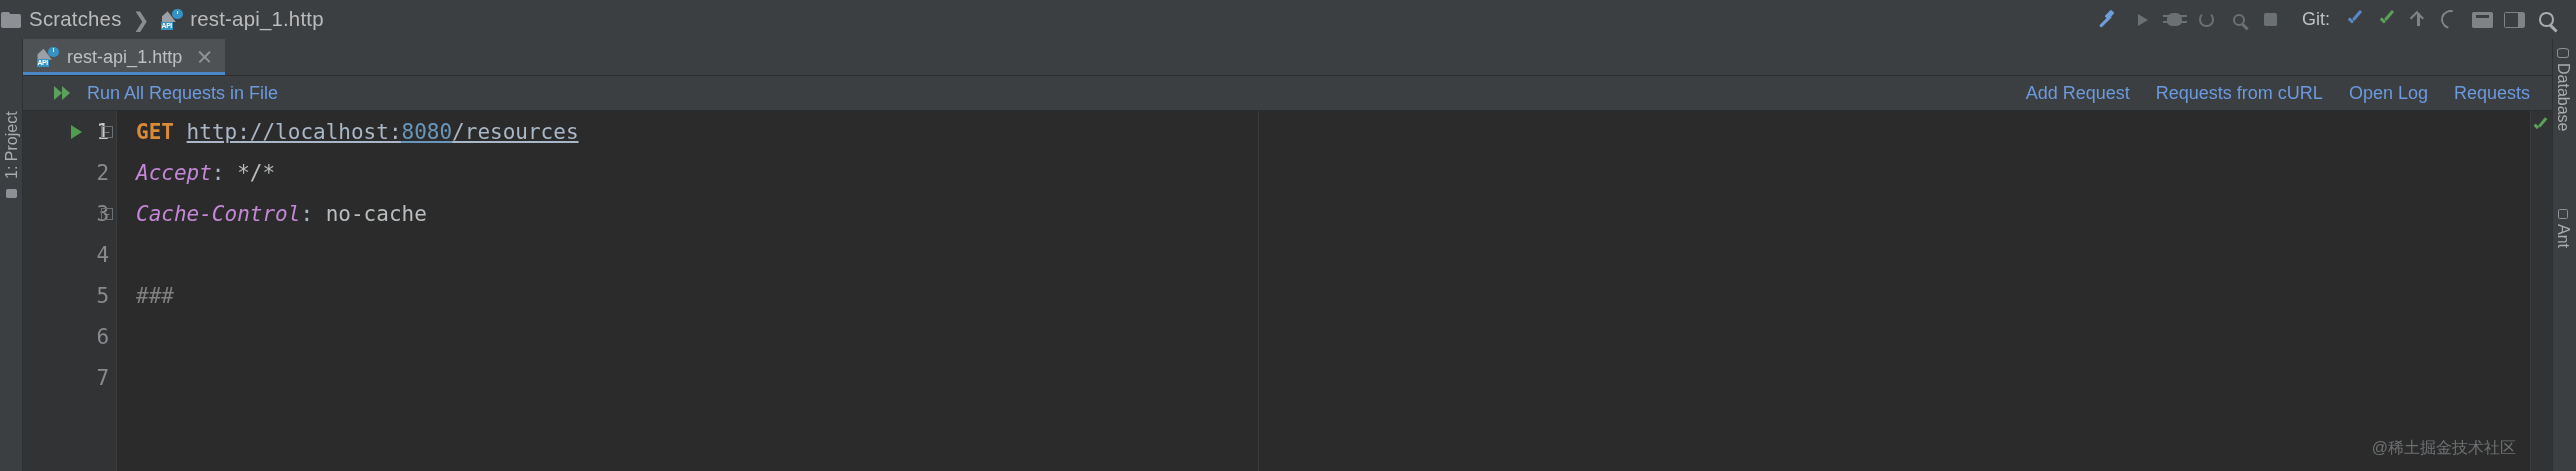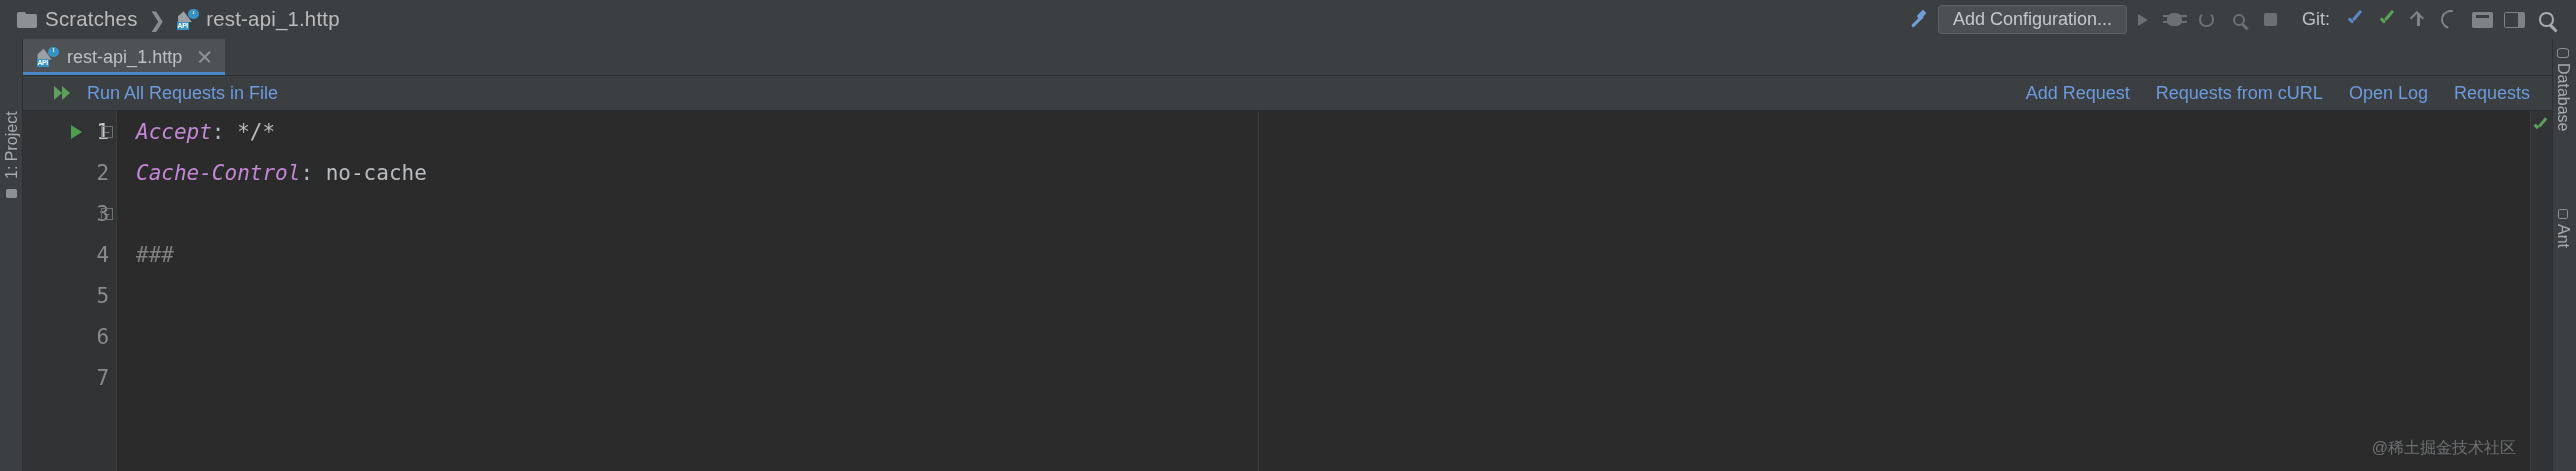--- a/index.html
+++ b/index.html
@@ -10,21 +10,21 @@
     overflow: hidden;
   }
   body { position: relative; }
 
   
   .topbar {
     position: absolute; left:0; top:0; width:2576px; height:39px;
     background: #3c3f41;
     display:flex; align-items:center;
   }
-  .crumbs { display:flex; padding-left:17px; gap:0px; }
+  .crumbs { display:flex; padding-left:1px; gap:0px; }
   .crumb { display:flex; align-items:center; gap:7.7px; }
   .crumb-label { color:#bbbbbb; font-size:20.4px; letter-spacing:0.2px; }
   .crumb-sep { color:#8a8d8f; font-size:20.4px; margin:0 11px; font-weight:300; }
 
   .folder-ico {
     width:20.4px; height:16px; position:relative; display:inline-block;
   }
   .folder-ico:before{
     content:""; position:absolute; left:0; top:2.6px; width:20.4px; height:13.6px;
     background:#8d9094; border-radius:1.7px;
@@ -263,21 +263,20 @@
           <span class="clock"></span>
           <span class="api">API</span>
       </span>
       <span class="crumb-label">rest-api_1.http</span>
     </div>
   </div>
 
   <div class="top-right">
     <span class="hammer-ico"></span>
 
-    <div class="add-config">Add Configuration...</div>
 
     <span class="ico-btn">
         <span class="tri-run"></span>
       </span>
     <span class="ico-btn">
         <span class="bug-ico"></span>
       </span>
     <span class="ico-btn">
         <span class="rerun-ico"></span>
       </span>
@@ -379,20 +378,21 @@
       </div>
       <div class="gut-row">
         <span class="lineno">6</span>
       </div>
       <div class="gut-row">
         <span class="lineno">7</span>
       </div>
     </div>
   <div class="code" id="code">
     <div class="margin-line"></div>
+  <div class="crow"><span class="k-method">GET</span><span class="k-punct"> </span><span class="k-url">http://localhost:</span><span class="k-port">8080</span><span class="k-url">/resources</span></div>
       <div class="crow"><span class="k-header">Accept</span><span class="k-punct">: </span><span class="k-value">*/*</span></div>
       <div class="crow"><span class="k-header">Cache-Control</span><span class="k-punct">: </span><span class="k-value">no-cache</span></div>
       <div class="crow"></div>
       <div class="crow"><span class="k-sep">###</span></div>
       <div class="crow"></div>
       <div class="crow"></div>
     </div>
   <div class="editor-right-strip">
     <span class="ok-check"></span>
   </div>

